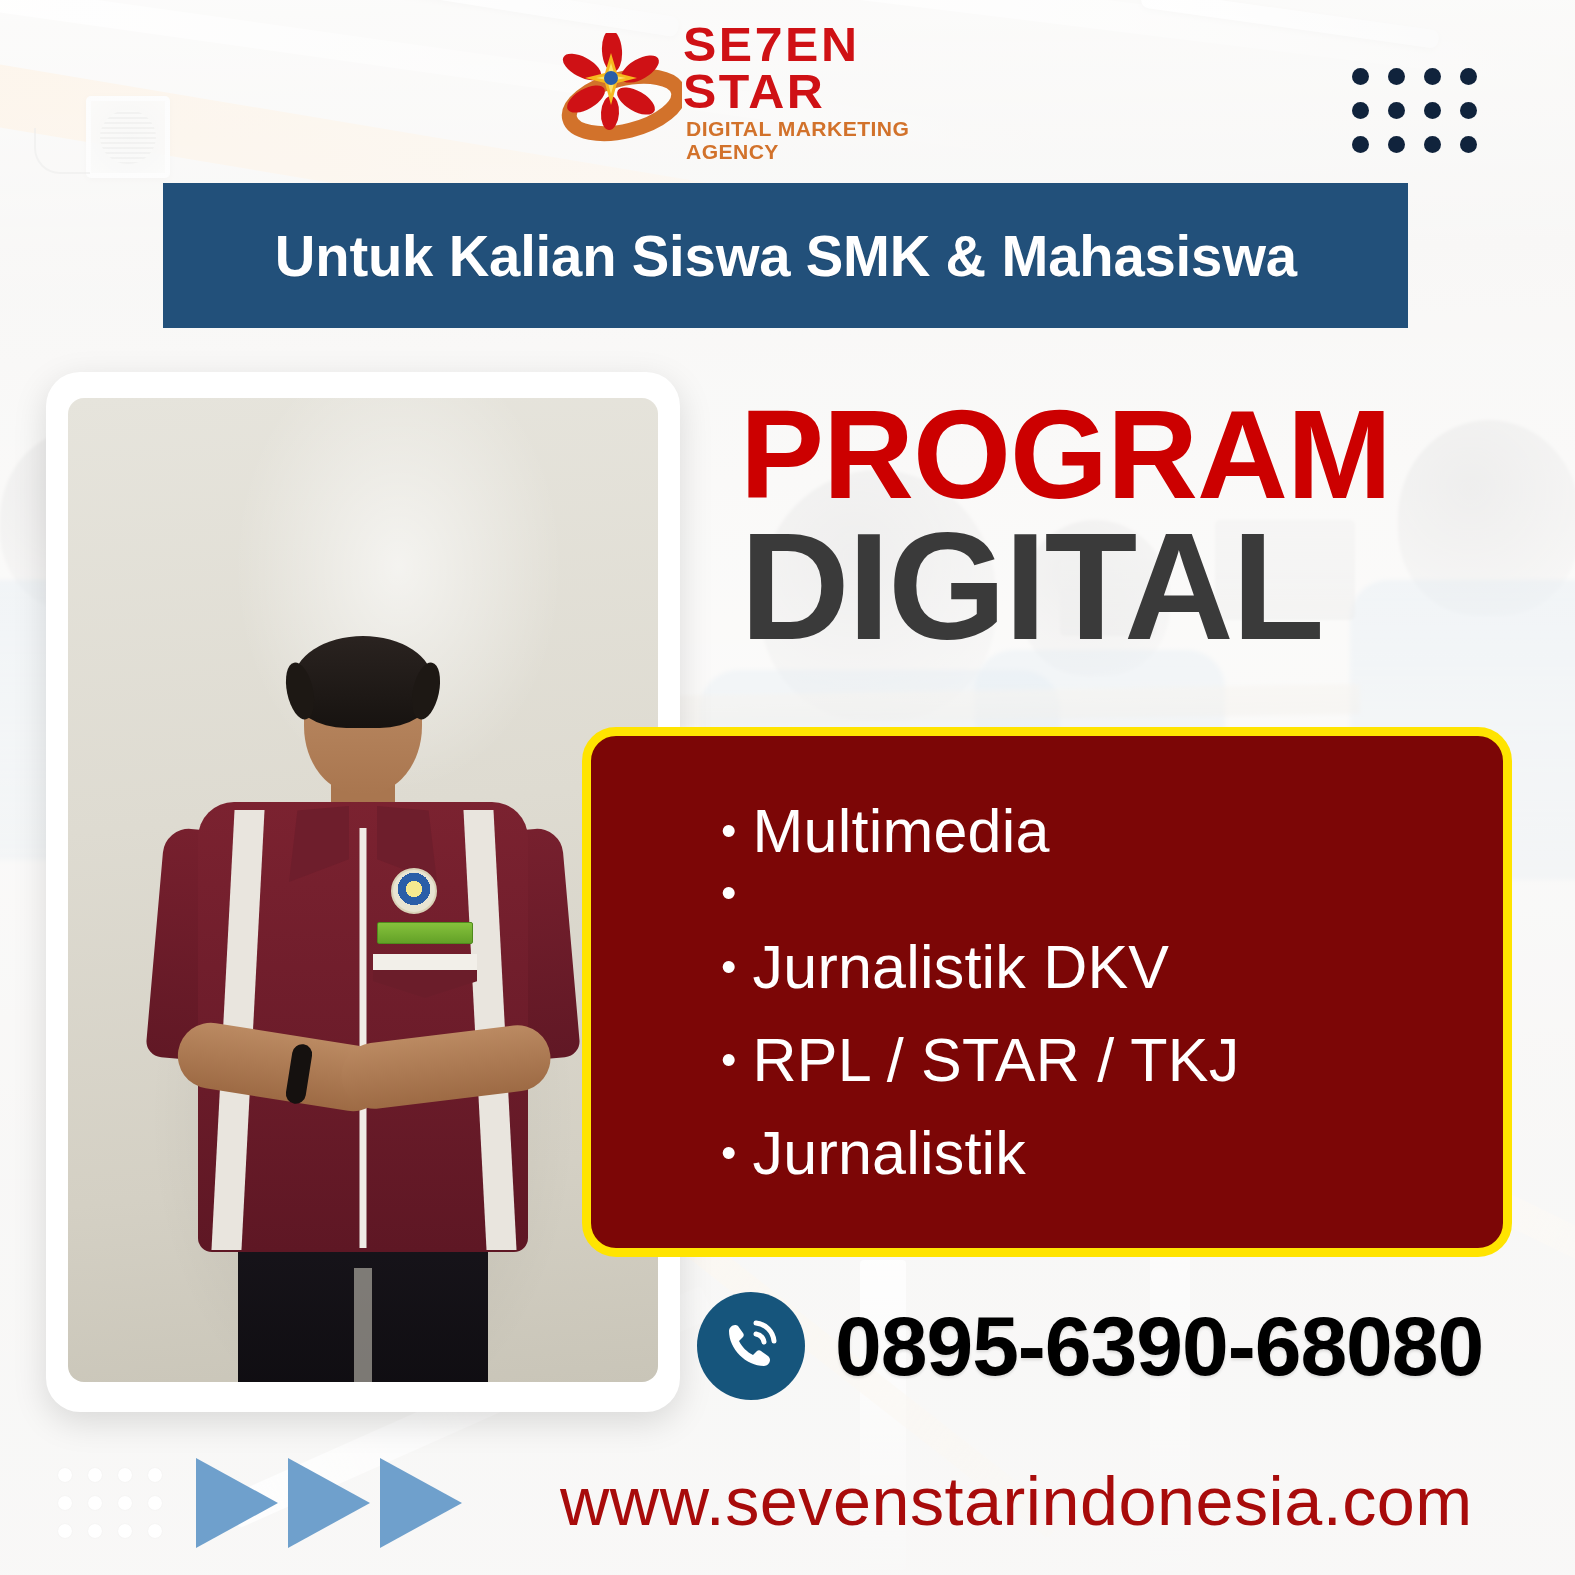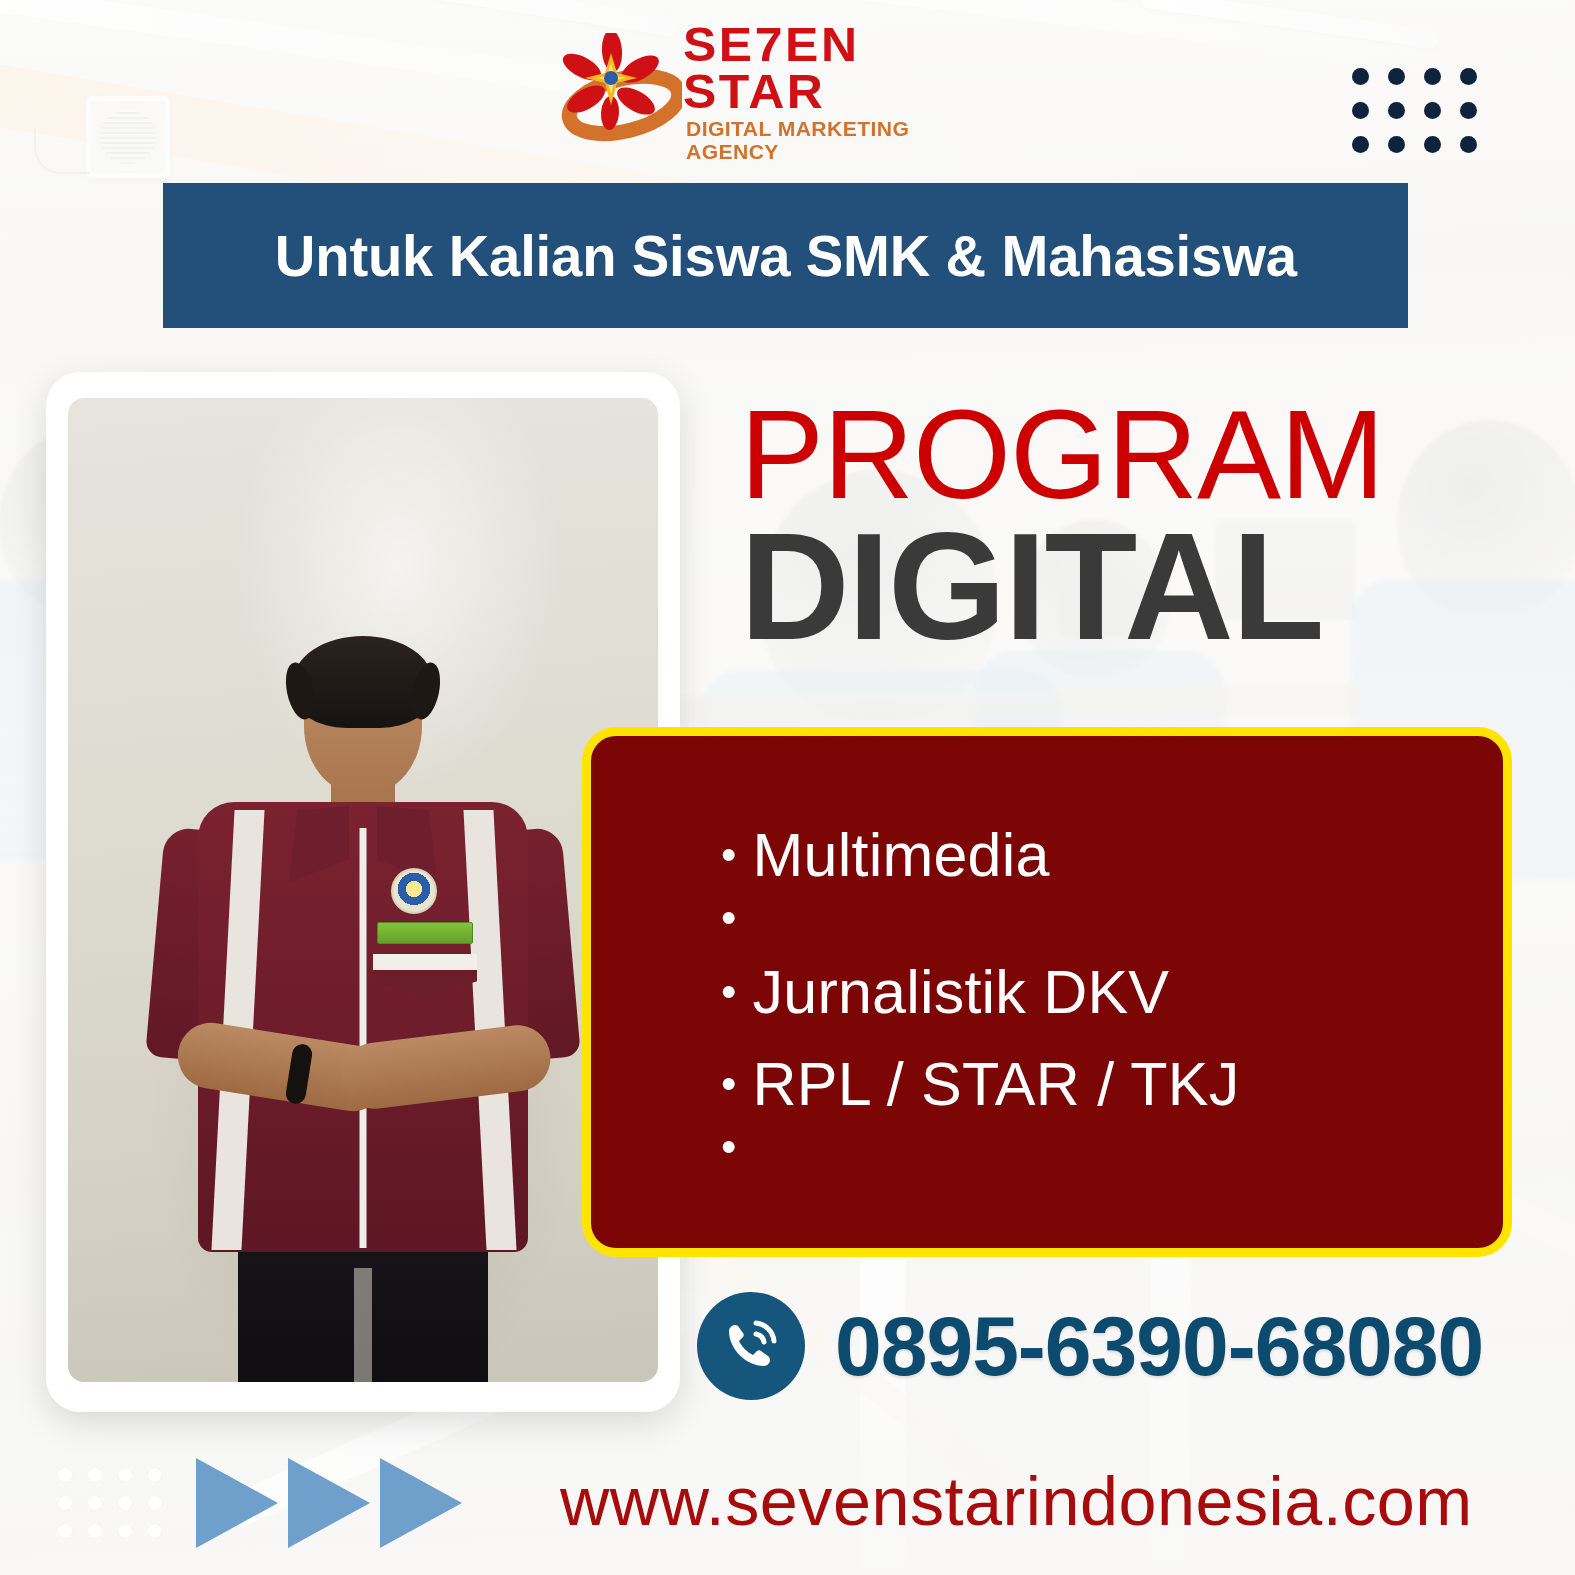--- a/index.html
+++ b/index.html
@@ -255,21 +255,21 @@
   }
   .st-shadow {
     position:absolute; left:50%; top:400px; transform:translateX(-50%);
     width:430px; height:640px; border-radius:50%;
     background:radial-gradient(ellipse at 50% 50%, rgba(0,0,0,.10), rgba(0,0,0,0) 70%);
   }
 
   
   .headline { position:absolute; left:740px; top:392px; width:780px; }
   .hl-program {
-    font-size:126px; font-weight:400; color:#CC0000;
+    font-size:126px; font-weight:700; color:#CC0000;
     letter-spacing:-1px; line-height:1.0;
     transform:scaleX(1.0); transform-origin:left;
     white-space:nowrap;
   }
   .hl-magang {
     font-size:152px; font-weight:700; color:#3A3A3A;
     letter-spacing:-2px; line-height:1.0; margin-top:-8px;
     white-space:nowrap;
   }
 
@@ -298,21 +298,21 @@
     position:absolute; left:697px; top:1292px;
     display:flex; align-items:center; gap:30px;
   }
   .phone-icon {
     width:108px; height:108px; border-radius:50%;
     background:#16557C;
     display:flex; align-items:center; justify-content:center;
     flex:0 0 auto;
   }
   .phone-number {
-    font-size:84px; font-weight:700; color:#0c4a6e;
+    font-size:84px; font-weight:700; color:#000000;
     letter-spacing:-1px; white-space:nowrap;
     text-shadow:0 2px 3px rgba(0,0,0,.12);
   }
 
   
   .dots-bl {
     position:absolute; left:58px; top:1468px;
     display:grid; grid-template-columns:repeat(4, 30px); grid-auto-rows:28px;
   }
   .dots-bl i { width:14px; height:14px; border-radius:50%; background:#ffffff; display:block;
@@ -451,20 +451,21 @@
     <li>
       <span class="li-bullet">•</span>
       <span>Jurnalistik DKV</span>
     </li>
     <li>
       <span class="li-bullet">•</span>
       <span>RPL / STAR / TKJ</span>
     </li>
     <li>
       <span class="li-bullet">•</span>
+      <span>Jurnalistik</span>
     </li>
   </ul>
 
   <div class="phone-row">
     <div class="phone-icon">
       <svg width="66" height="66" viewBox="0 0 66 66" aria-hidden="true">
         <path d="M17 12c-3 0-6 3-6 6 0 18 17 35 35 35 3 0 6-3 6-6 0-2-1-3-2-4l-7-5c-1-1-3-1-4 0l-4 4c-6-3-11-8-14-14l4-4c1-1 1-3 0-4l-5-7c-1-1-2-1-3-1z" fill="#ffffff"></path>
         <path d="M38 10a20 20 0 0 1 18 18" fill="none" stroke="#ffffff" stroke-width="5" stroke-linecap="round"></path>
         <path d="M38 21a10 10 0 0 1 8 8" fill="none" stroke="#ffffff" stroke-width="5" stroke-linecap="round"></path>
       </svg>

